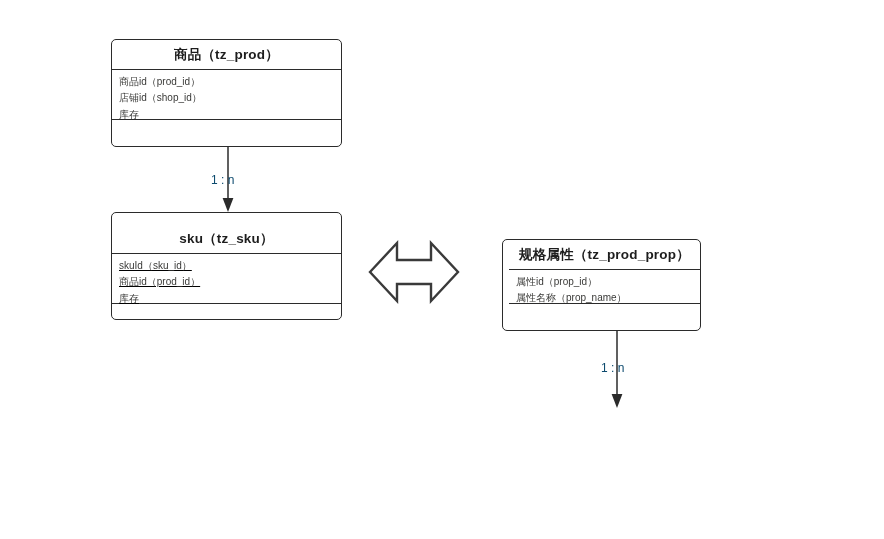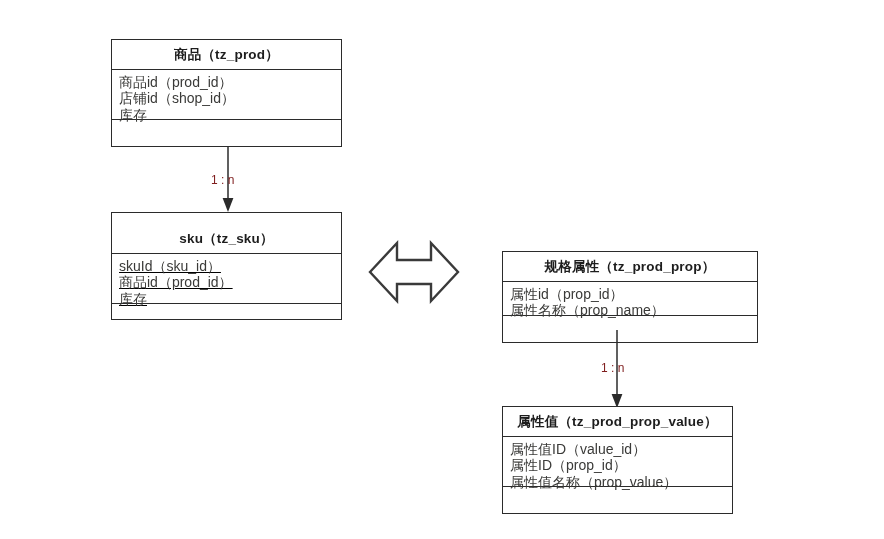--- a/index.html
+++ b/index.html
@@ -18,21 +18,21 @@
     background: #ffffff;
     overflow: hidden;
   }
 
   
   .entity {
     position: absolute;
     box-sizing: border-box;
     background: #ffffff;
     border: 1.6px solid #2b2b2b;
-    border-radius: 0;
+    border-radius: 5px;
     overflow: hidden;
   }
   .entity-title {
     box-sizing: border-box;
     width: 100%;
     text-align: center;
     font-size: 13.5px;
     font-weight: bold;
     color: #1d1d1d;
     letter-spacing: 0.2px;
@@ -42,21 +42,21 @@
     border-bottom: 1.6px solid #2b2b2b;
     white-space: nowrap;
   }
   .entity-attrs {
     box-sizing: border-box;
     width: 100%;
     padding: 4px 0 4px 7px;
     border-bottom: 1.6px solid #2b2b2b;
   }
   .attr-row {
-    font-size: 14px;
+    font-size: 10px;
     line-height: 16.4px;
     color: #3a3a38;
     white-space: nowrap;
   }
   .entity-footer {
     box-sizing: border-box;
     width: 100%;
   }
 
   
@@ -69,21 +69,21 @@
     stroke-width: 1.5;
     fill: none;
   }
   .conn-head {
     fill: #2b2b2b;
     stroke: none;
   }
   .conn-label {
     position: absolute;
     font-size: 12px;
-    color: #7f1d1d;
+    color: #0c4a6e;
     white-space: nowrap;
     line-height: 1;
   }
 
   
   .double-arrow {
     position: absolute;
     overflow: visible;
   }
   .double-arrow path {
@@ -121,38 +121,29 @@
       <div class="attr-row">商品id（prod_id）</div>
       <div class="attr-row">库存</div>
     </div>
     <div class="entity-footer" style="height:25px;"></div>
   </div>
 
   <svg class="double-arrow" style="left:368px; top:238px;" width="92" height="68" viewBox="0 0 92 68">
     <path d="M 2 34 L 29 5 L 29 22 L 63 22 L 63 5 L 90 34 L 63 63 L 63 46 L 29 46 L 29 63 Z"></path>
   </svg>
 
-  <div class="entity" style="left:502px; top:251px; width:256px; height:92px;">
+  <div class="entity" style="left:502px; top:239px; width:199px; height:92px;padding-left:6px;">
     <div class="entity-title" style="height:30px;">规格属性（tz_prod_prop）</div>
     <div class="entity-attrs" style="height:34px;">
       <div class="attr-row">属性id（prop_id）</div>
       <div class="attr-row">属性名称（prop_name）</div>
     </div>
     <div class="entity-footer" style="height:25px;"></div>
   </div>
 
   <svg class="connector" style="left:608px; top:330px;" width="18" height="80" viewBox="0 0 18 80">
     <line class="conn-line" x1="9" y1="0" x2="9" y2="68"></line>
     <polygon class="conn-head" points="9,78 3.6,64 14.4,64"></polygon>
   </svg>
   <div class="conn-label" style="left:601px; top:362px;">1 : n</div>
 
-  <div class="entity" style="left:502px; top:406px; width:231px; height:108px;">
-    <div class="entity-title" style="height:30px;">属性值（tz_prod_prop_value）</div>
-    <div class="entity-attrs" style="height:50px;">
-      <div class="attr-row">属性值ID（value_id）</div>
-      <div class="attr-row">属性ID（prop_id）</div>
-      <div class="attr-row">属性值名称（prop_value）</div>
-    </div>
-    <div class="entity-footer" style="height:25px;"></div>
-  </div>
 
 </div>
 
 </body></html>

